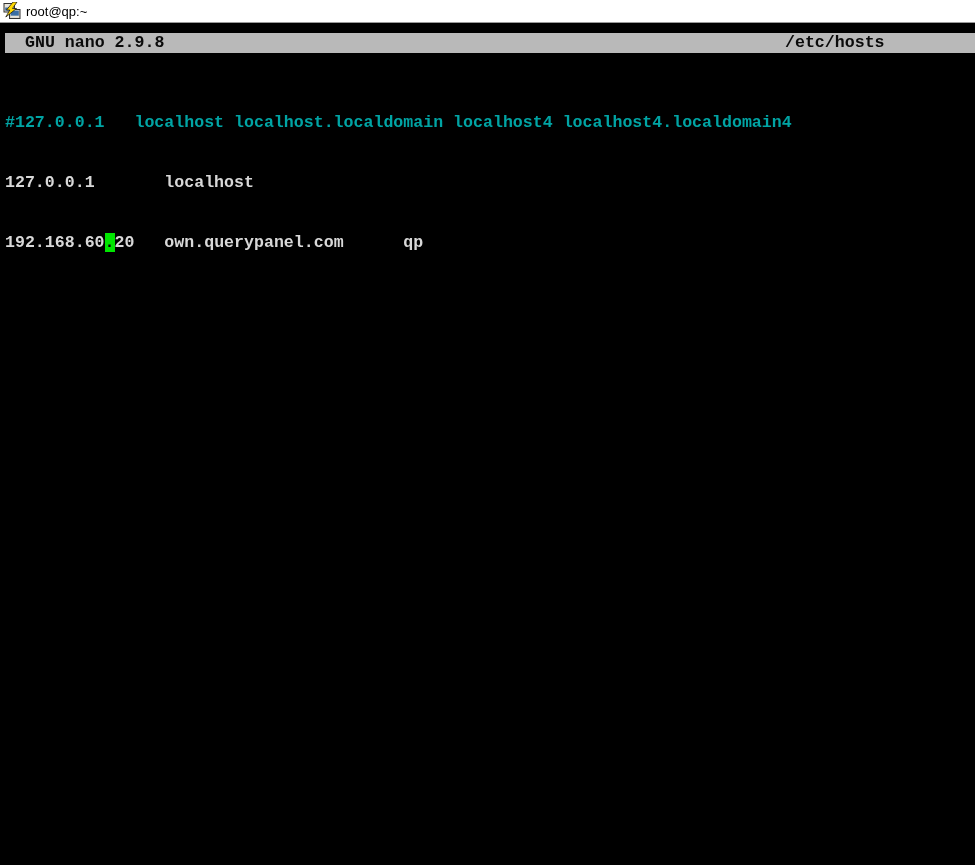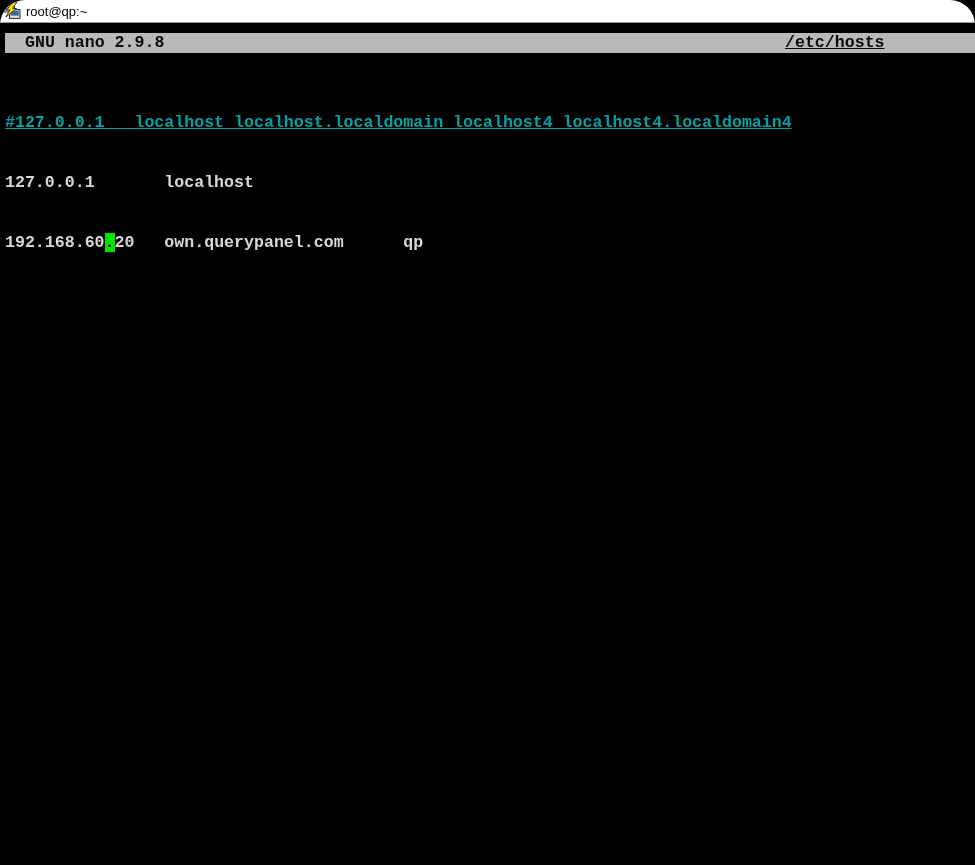--- a/index.html
+++ b/index.html
@@ -14,21 +14,20 @@
   * { box-sizing: border-box; }
   html, body { margin: 0; padding: 0; background: #000; }
 
   .window {
     position: relative;
     width: 975px;
     height: 865px;
     background: var(--terminal_bg);
     overflow: hidden;
     font-family: "Liberation Mono", "DejaVu Sans Mono", monospace;
-    border-radius: 25px;
   }
 
   
   .titlebar {
     position: absolute;
     top: 0; left: 0;
     width: 975px;
     height: 23px;
     background: var(--titlebar_bg);
     border-bottom: 1px solid #9a9a9a;
@@ -66,33 +65,33 @@
     width: 970px;
     height: 20px;
     background: var(--nano_bar_bg);
     color: #0a0a0a;
     font-size: 16.6px;
     font-weight: bold;
     line-height: 20px;
     white-space: pre;
   }
   .nano-version { position: absolute; left: 20px; top: 0; }
-  .nano-file    { position: absolute; left: 780px; top: 0; text-decoration: underline; }
+  .nano-file    { position: absolute; left: 780px; top: 0; }
 
   .editor {
     position: absolute;
     top: 49px;             
     left: 5px;
     font-size: 16.6px;
     font-weight: bold;
     line-height: 20px;
     white-space: pre;
   }
   .term-line { height: 20px; }
-  .comment { color: var(--comment_cyan); text-decoration: underline; }
+  .comment { color: var(--comment_cyan); }
   .normal  { color: var(--text_white); }
   .cursor-block {
     background: var(--cursor_green);
     color: #000000;
   }
 </style>
 </head>
 <body>
 
 <div class="window">

